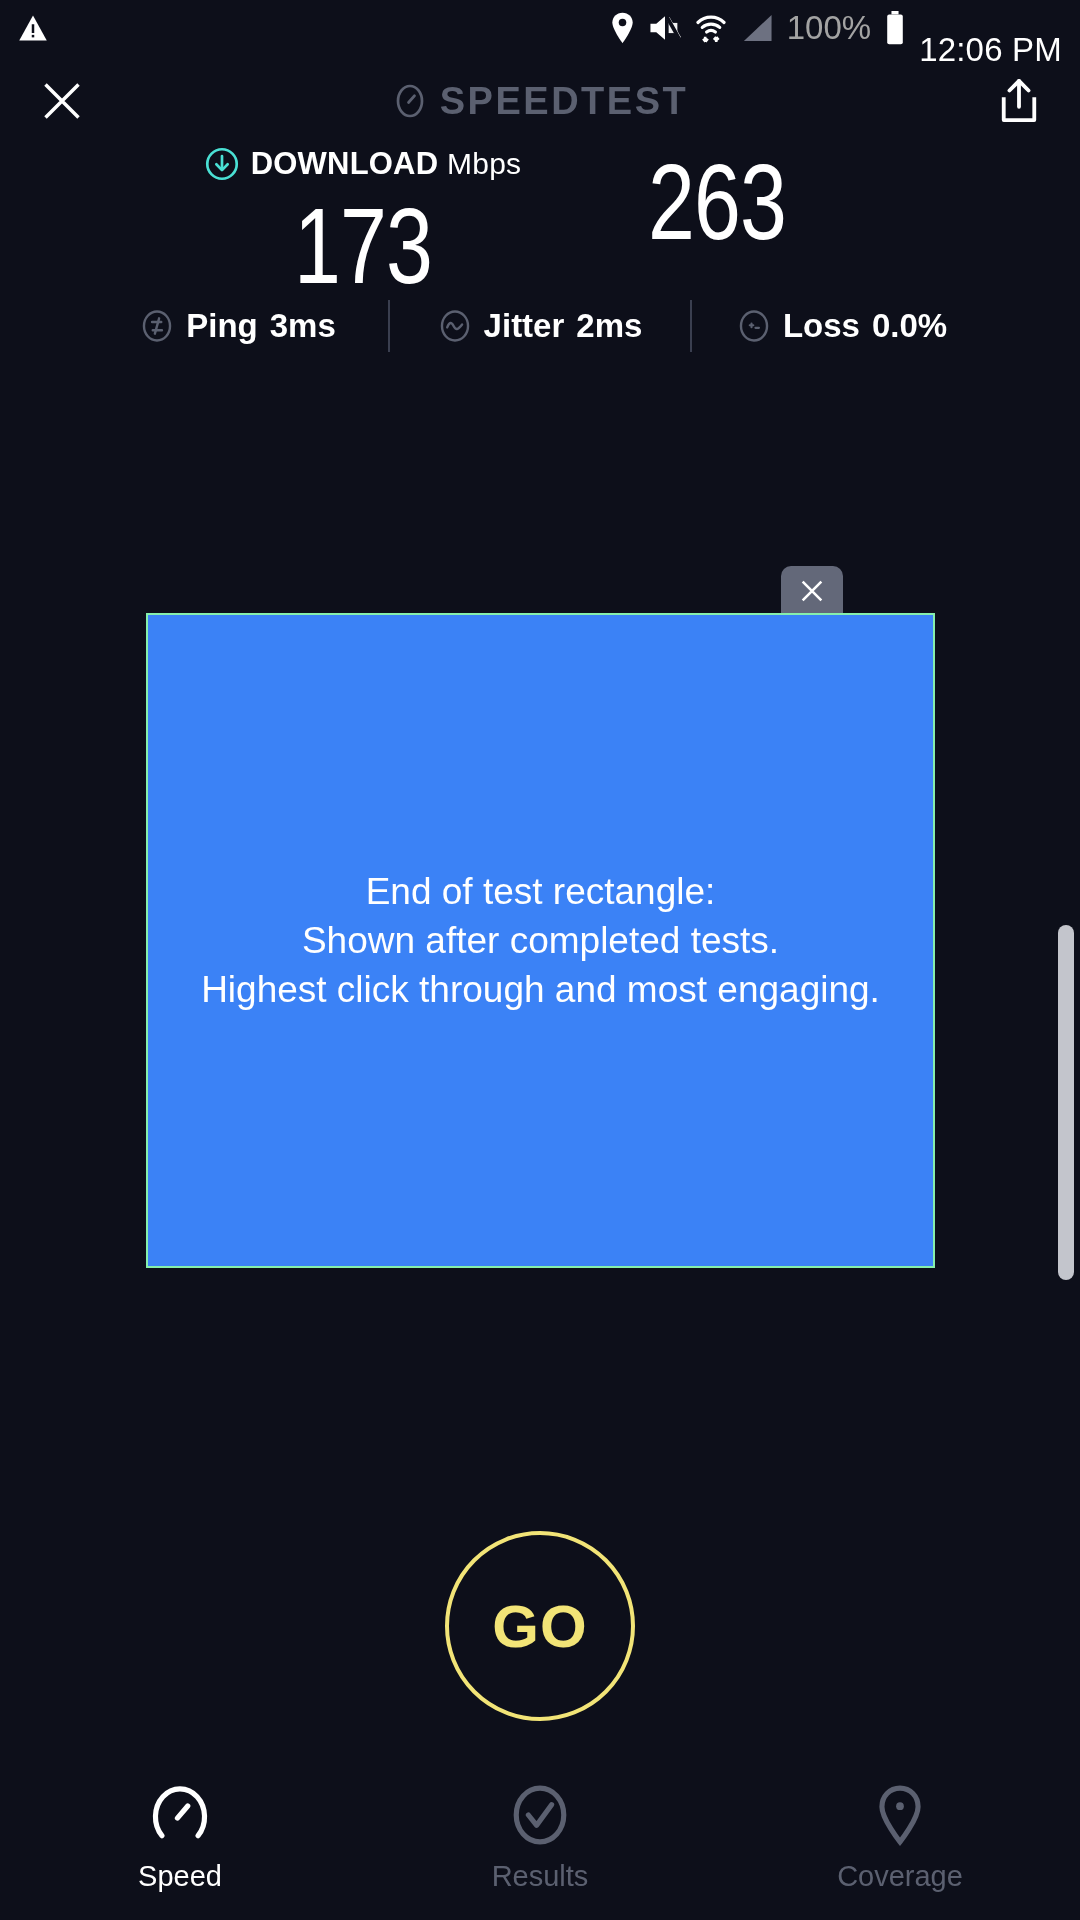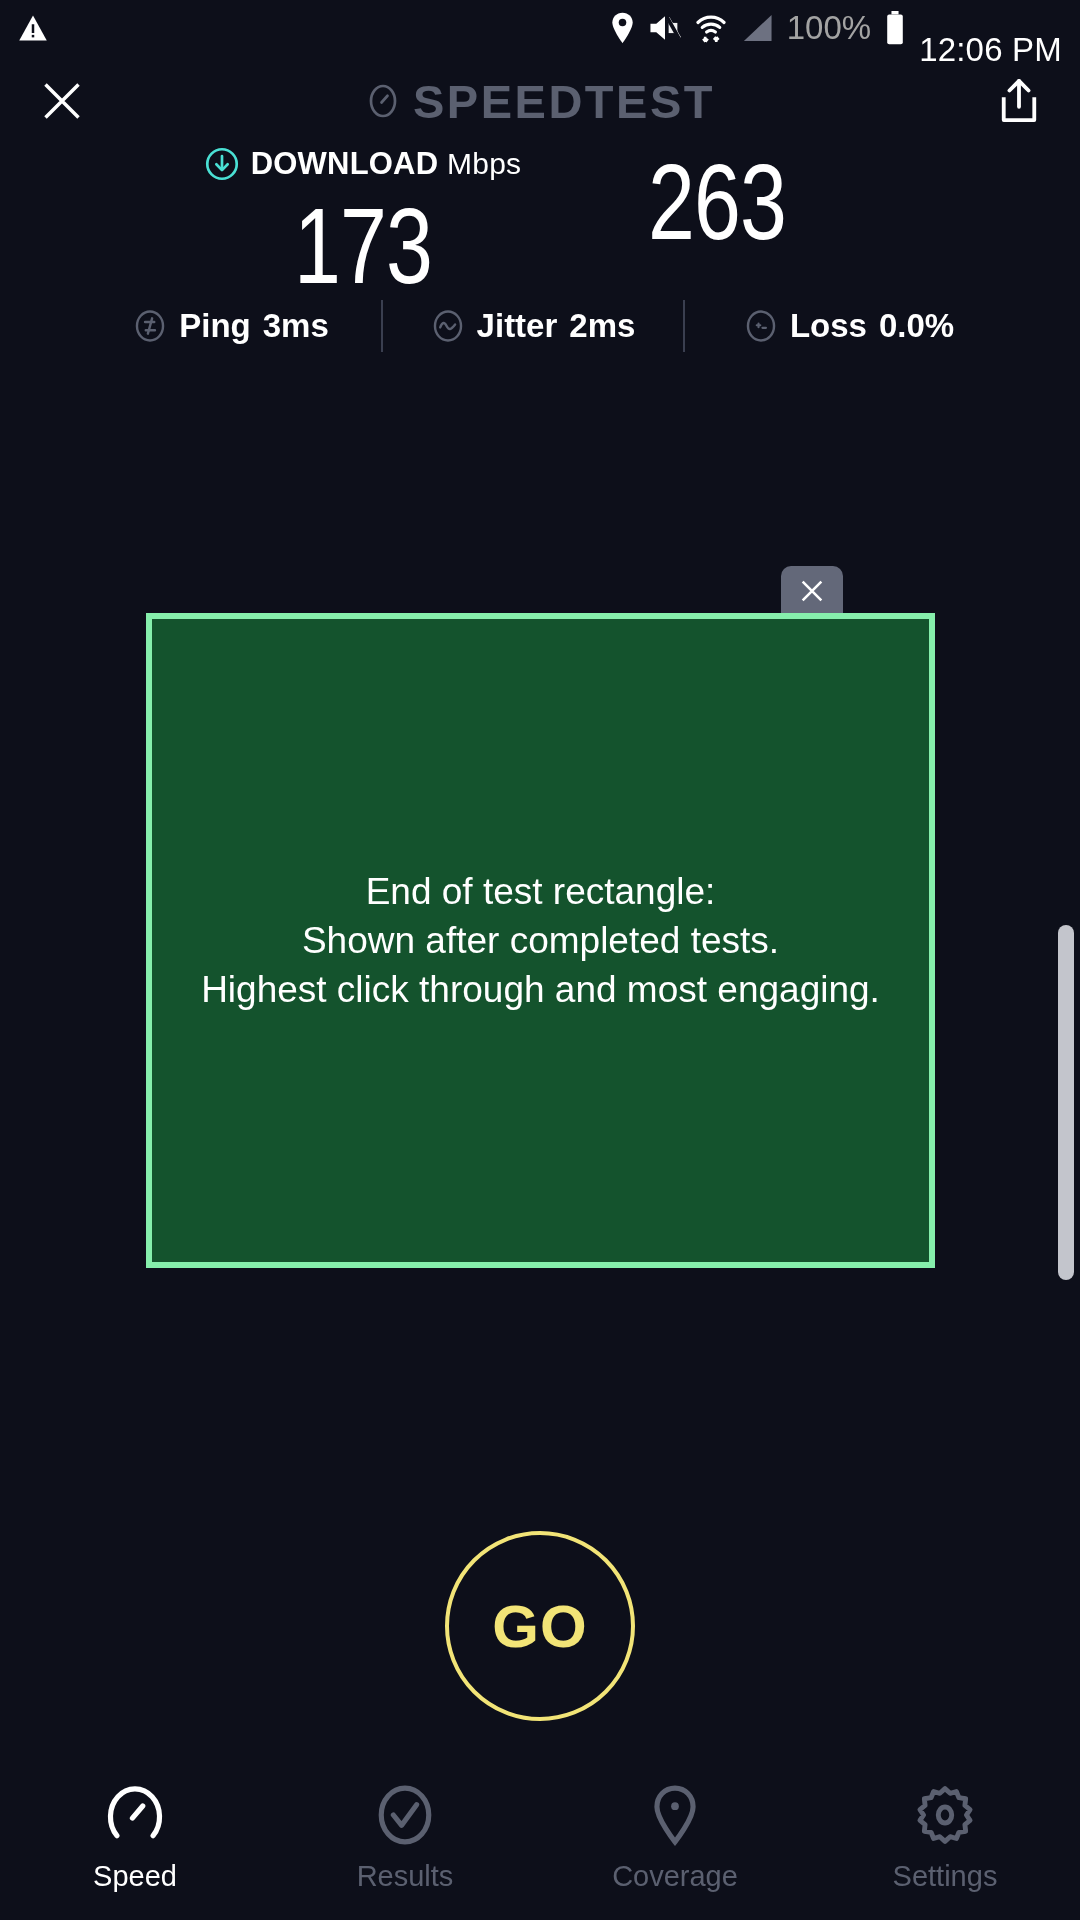--- a/index.html
+++ b/index.html
@@ -42,21 +42,21 @@
     width: 1080px; height: 92px;
     display: flex; align-items: center;
     padding: 0 40px; box-sizing: border-box;
   }
   .appbar-title {
     position: absolute; left: 0; right: 0;
     display: flex; align-items: center; justify-content: center;
     gap: 12px; pointer-events: none;
   }
   .appbar-title-text {
-    font-size: 47px; font-weight: bold; letter-spacing: 2.5px;
+    font-size: 38px; font-weight: bold; letter-spacing: 2.5px;
     color: #5b6070;
   }
   .close-x { cursor: pointer; z-index: 2; }
   .share-btn { margin-left: auto; z-index: 2; cursor: pointer; }
 
   
   .results {
     position: absolute; top: 142px; left: 0; width: 1080px;
   }
   .res-row {
@@ -87,36 +87,36 @@
   .pjl {
     position: absolute; top: 300px; left: 0; width: 1080px;
     display: flex; align-items: center; justify-content: center;
   }
   .pjl-item {
     display: flex; align-items: center; gap: 12px;
     justify-content: center;
   }
   .pjl-item.ping { width: 300px; }
   .pjl-item.jitter { width: 300px; }
-  .pjl-item.loss { width: 300px; padding-left: 14px; }
+  .pjl-item.loss { width: 300px; }
   .pjl-name { font-size: 33px; font-weight: bold; color: #ffffff; }
   .pjl-val  { font-size: 33px; font-weight: bold; color: #ffffff; }
   .pjl-sep {
     width: 2px; height: 52px; background: #3a3f50;
   }
 
   
   .ad-wrap {
     position: absolute; left: 146px; top: 613px;
     width: 789px; height: 655px;
   }
   .ad-rect {
     position: absolute; inset: 0;
-    background: #14532d;
-    border: 6px solid #86efac;
+    background: #3b82f6;
+    border: 2px solid #86efac;
     box-sizing: border-box;
     display: flex; align-items: center; justify-content: center;
     cursor: pointer;
   }
   .ad-text {
     text-align: center; font-size: 37px; line-height: 1.33;
     color: #ffffff; font-weight: normal;
     padding: 0 10px;
   }
   .ad-close {
@@ -363,25 +363,16 @@
     <div class="nav-item">
       <span>
         <svg class="icon-svg" width="62" height="62" viewBox="0 0 24 24">
           <path d="M12 1.6 C8 1.6 5 4.8 5 8.8 C5 13.6 12 22.4 12 22.4 C12 22.4 19 13.6 19 8.8 C19 4.8 16 1.6 12 1.6 Z" stroke="#5b6070" stroke-width="2" fill="none"></path>
           <circle cx="12" cy="8.6" r="1.5" fill="#5b6070"></circle>
         </svg>
       </span>
       <span class="nav-label">Coverage</span>
     </div>
 
-    <div class="nav-item">
-      <span>
-        <svg class="icon-svg" width="62" height="62" viewBox="0 0 24 24">
-          <path d="M12 1.8 L14 3.6 L16.4 2.9 L17.4 5.3 L20 5.7 L19.7 8.3 L21.7 9.9 L20.3 12 L21.7 14.1 L19.7 15.7 L20 18.3 L17.4 18.7 L16.4 21.1 L14 20.4 L12 22.2 L10 20.4 L7.6 21.1 L6.6 18.7 L4 18.3 L4.3 15.7 L2.3 14.1 L3.7 12 L2.3 9.9 L4.3 8.3 L4 5.7 L6.6 5.3 L7.6 2.9 L10 3.6 Z" stroke="#5b6070" stroke-width="1.9" fill="none" stroke-linejoin="round"></path>
-          <ellipse cx="12" cy="12" rx="2.6" ry="3.1" stroke="#5b6070" stroke-width="1.9" fill="none"></ellipse>
-        </svg>
-      </span>
-      <span class="nav-label">Settings</span>
-    </div>
 
   </div>
 
 </div>
 
 </body></html>

